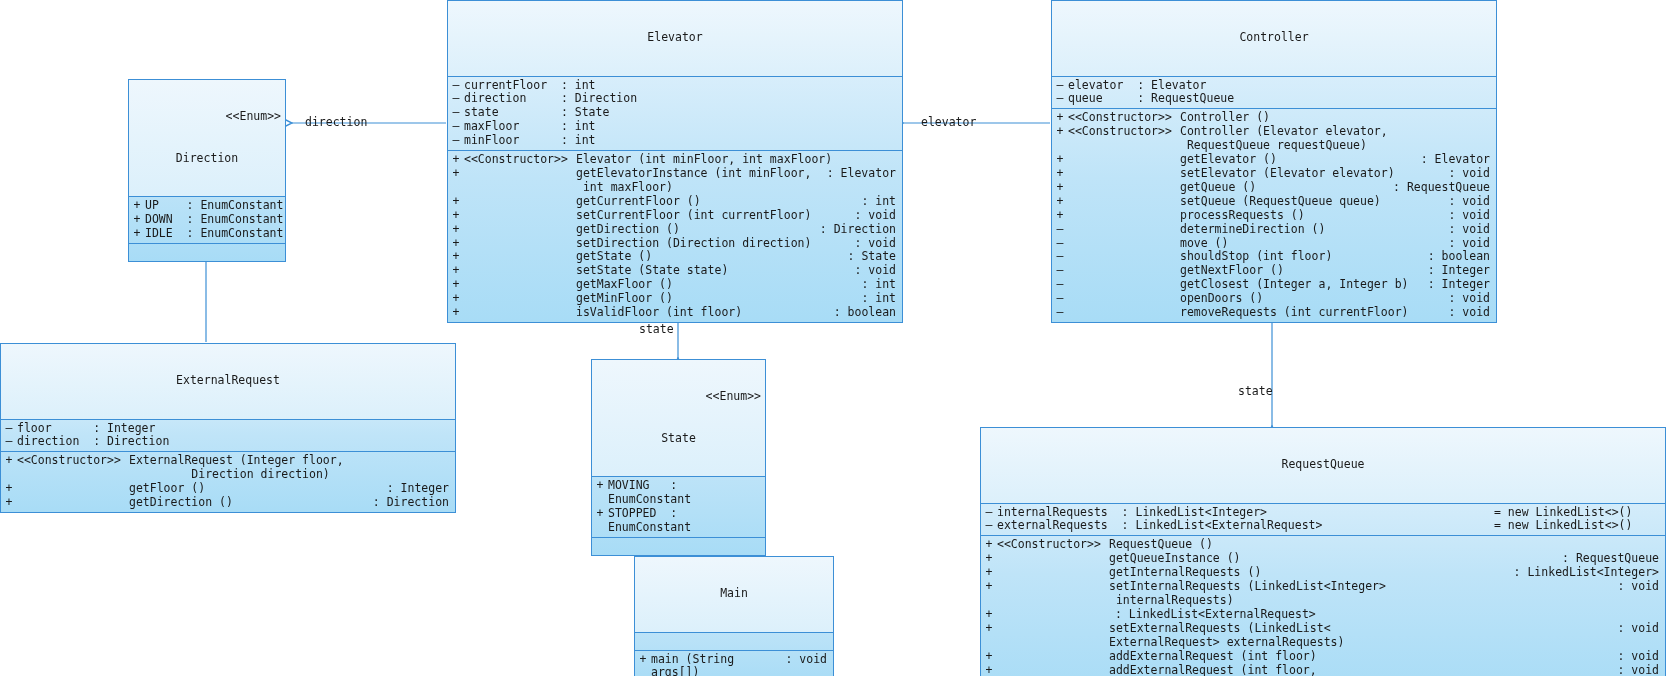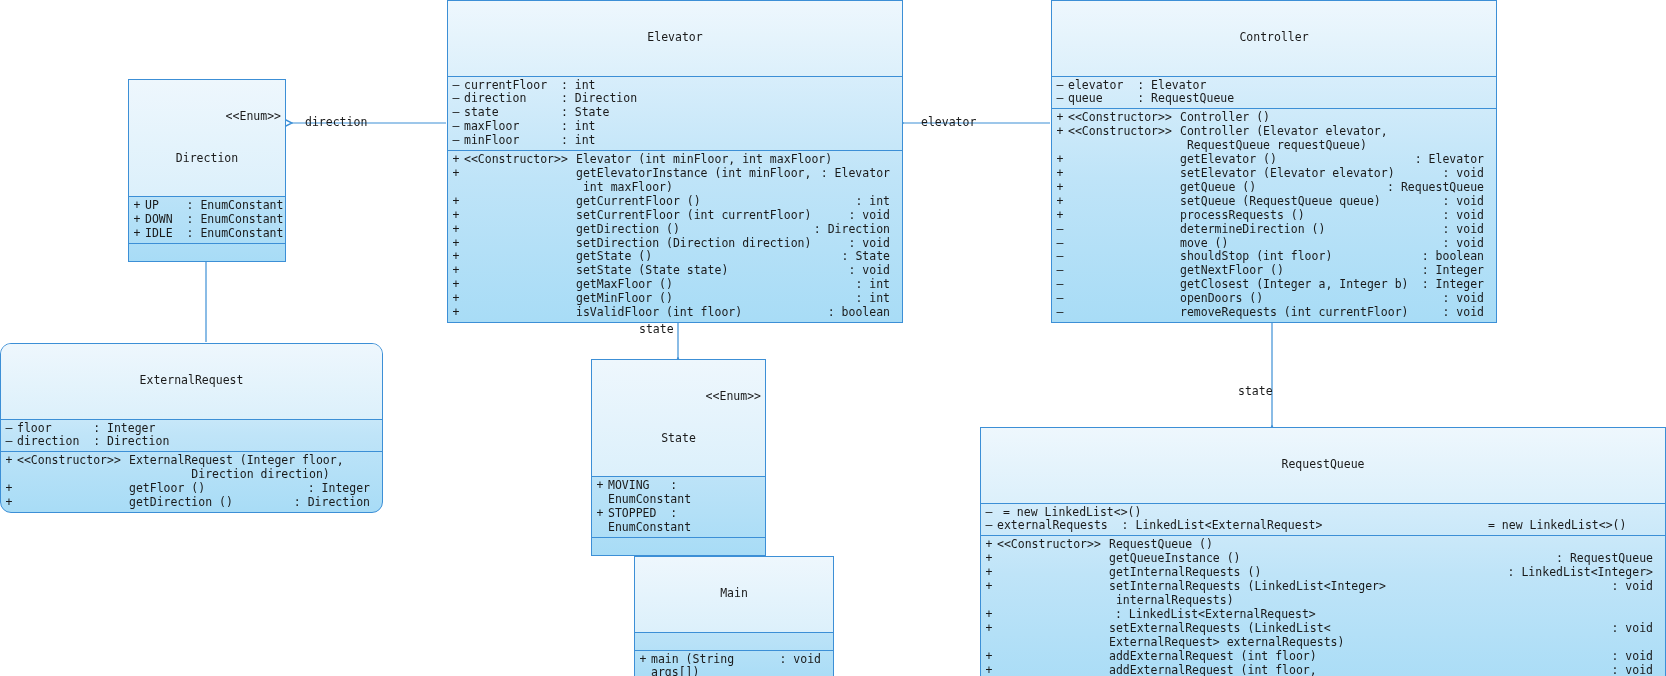--- a/index.html
+++ b/index.html
@@ -78,21 +78,21 @@
   }
   .sig {
     flex: 1 1 auto;
     white-space: pre-wrap;
     word-break: normal;
   }
   .ret {
     flex: 0 0 auto;
     white-space: pre;
     padding-left: 6px;
-    padding-right: 12px;
+    padding-right: 6px;
   }
   .edge-label {
     position: absolute;
     font-family: "DejaVu Sans Mono", "Liberation Mono", monospace;
     font-size: 11.5px;
     color: #1a1a1a;
     white-space: nowrap;
   }
 </style>
 </head>
@@ -209,42 +209,42 @@
       <span class="stereo">&lt;&lt;Enum&gt;&gt;</span>
       <span class="cname">State</span>
     </div>
     <div class="uml-compartment">
         <div class="row"><span class="vis">+</span><span class="sig">MOVING   : EnumConstant</span></div>
         <div class="row"><span class="vis">+</span><span class="sig">STOPPED  : EnumConstant</span></div>
       </div>
     <div class="uml-compartment empty"></div>
   </div>
 
-  <div class="uml-class" id="cls-externalrequest" style="left:0px; top:343px; width:383px;border-radius:11px;">
+  <div class="uml-class" id="cls-externalrequest" style="left:0px; top:343px; width:456px;">
     <div class="uml-title">
       <span class="cname">ExternalRequest</span>
     </div>
     <div class="uml-compartment">
         <div class="row"><span class="vis">–</span><span class="sig">floor      : Integer</span></div>
         <div class="row"><span class="vis">–</span><span class="sig">direction  : Direction</span></div>
       </div>
     <div class="uml-compartment">
         <div class="row"><span class="vis">+</span><span class="stereo-col" style="width: 112px; flex: 0 0 112px;">&lt;&lt;Constructor&gt;&gt;</span><span class="sig">ExternalRequest (Integer floor,
          Direction direction)</span></div>
         <div class="row"><span class="vis">+</span><span class="stereo-col" style="width: 112px; flex: 0 0 112px;"></span><span class="sig">getFloor ()</span><span class="ret">: Integer</span></div>
         <div class="row"><span class="vis">+</span><span class="stereo-col" style="width: 112px; flex: 0 0 112px;"></span><span class="sig">getDirection ()</span><span class="ret">: Direction</span></div>
       </div>
   </div>
 
   <div class="uml-class" id="cls-requestqueue" style="left:980px; top:427px; width:686px;">
     <div class="uml-title">
       <span class="cname">RequestQueue</span>
     </div>
     <div class="uml-compartment">
-        <div class="row"><span class="vis">–</span><span class="ret" style="min-width: 165px;">= new LinkedList&lt;&gt;()</span></div>
+        <div class="row"><span class="vis">–</span><span class="sig">internalRequests  : LinkedList&lt;Integer&gt;</span><span class="ret" style="min-width: 165px;">= new LinkedList&lt;&gt;()</span></div>
         <div class="row"><span class="vis">–</span><span class="sig">externalRequests  : LinkedList&lt;ExternalRequest&gt;</span><span class="ret" style="min-width: 165px;">= new LinkedList&lt;&gt;()</span></div>
       </div>
     <div class="uml-compartment">
         <div class="row"><span class="vis">+</span><span class="stereo-col" style="width: 112px; flex: 0 0 112px;">&lt;&lt;Constructor&gt;&gt;</span><span class="sig">RequestQueue ()</span></div>
         <div class="row"><span class="vis">+</span><span class="stereo-col" style="width: 112px; flex: 0 0 112px;"></span><span class="sig">getQueueInstance ()</span><span class="ret">: RequestQueue</span></div>
         <div class="row"><span class="vis">+</span><span class="stereo-col" style="width: 112px; flex: 0 0 112px;"></span><span class="sig">getInternalRequests ()</span><span class="ret">: LinkedList&lt;Integer&gt;</span></div>
         <div class="row"><span class="vis">+</span><span class="stereo-col" style="width: 112px; flex: 0 0 112px;"></span><span class="sig">setInternalRequests (LinkedList&lt;Integer&gt;
  internalRequests)</span><span class="ret">: void</span></div>
         <div class="row"><span class="vis">+</span><span class="stereo-col" style="width: 112px; flex: 0 0 112px;"></span><span class="ret">: LinkedList&lt;ExternalRequest&gt;</span></div>
         <div class="row"><span class="vis">+</span><span class="stereo-col" style="width: 112px; flex: 0 0 112px;"></span><span class="sig">setExternalRequests (LinkedList&lt;

